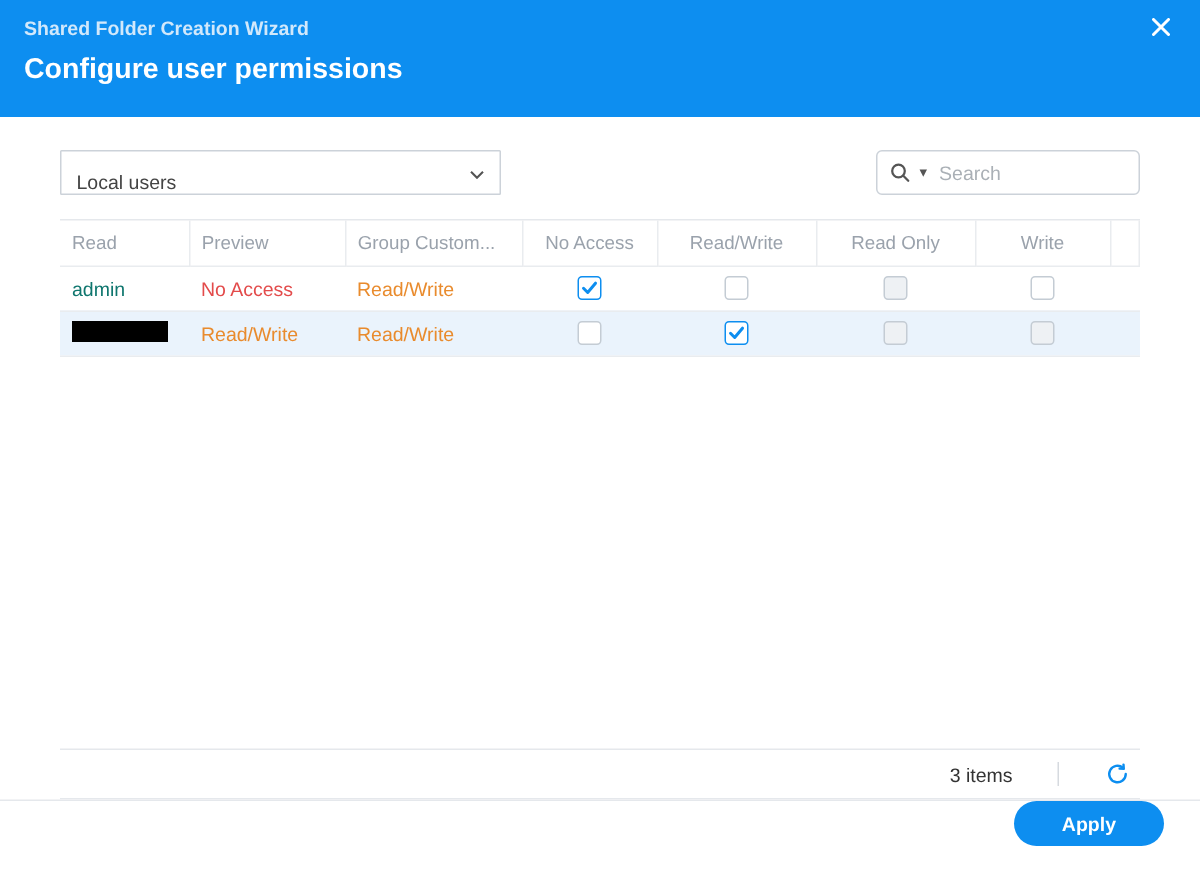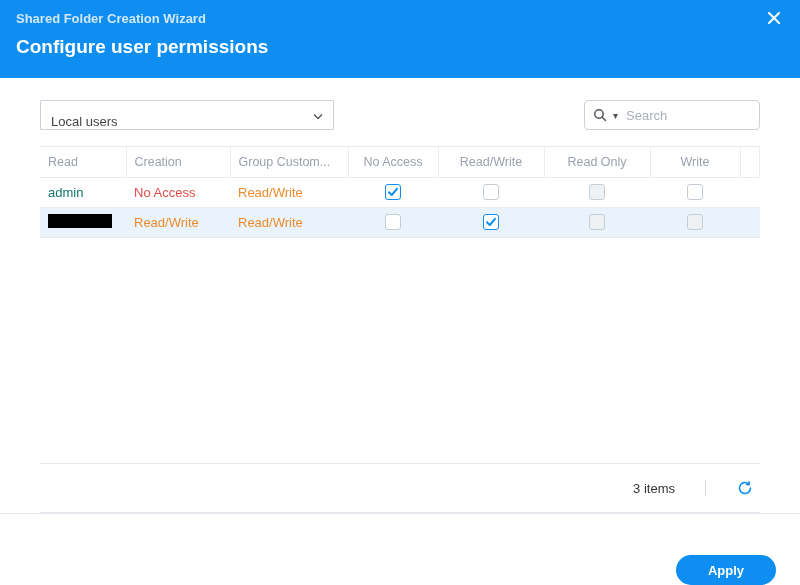--- a/index.html
+++ b/index.html
@@ -31,24 +31,24 @@
   .redacted { display: inline-block; background: #000; width: 64px; height: 14px; }
   .preview-na { color: #e34b4b; }
   .preview-rw { color: #e98b2d; }
   .grp { color: #e98b2d; }
   .grp-dash { color: #555; }
   .cb { display: inline-flex; width: 16px; height: 16px; border: 1px solid #c4ccd4; border-radius: 3px; background: #fff; align-items: center; justify-content: center; vertical-align: middle; }
   .cb.disabled { background: #eef1f4; border-color: #c4ccd4; }
   .cb.checked { border-color: #0d8ef0; }
   .cb.checked svg { display: block; }
   .cb svg { display: none; }
-  .footer-status { border-top: 1px solid #e5e8ec; border-bottom: 1px solid #e5e8ec; height: 50px; display: flex; align-items: center; justify-content: flex-end; gap: 30px; padding-right: 6px; margin-top: auto; color:#333; }
+  .footer-status { border-top: 1px solid #e5e8ec; border-bottom: 1px solid #e5e8ec; height: 34px; display: flex; align-items: center; justify-content: flex-end; gap: 30px; padding-right: 6px; margin-top: auto; color:#333; }
   .divider-v { width:1px; height:16px; background:#d6dadf; }
   .refresh { width: 18px; height: 18px; cursor: pointer; display:flex; align-items:center; justify-content:center; color:#0d8ef0; }
-  .bottom-bar { height: 72px; border-top: 1px solid #e5e8ec; display: flex; align-items: flex-end; justify-content: flex-end; padding-right: 24px; background:#fff; }
+  .bottom-bar { height: 52px; border-top: 1px solid #e5e8ec; display: flex; align-items: flex-start; justify-content: flex-end; padding-right: 24px; background:#fff; }
   .apply-btn { background: #0d8ef0; color: #fff; border: none; border-radius: 15px; height: 30px; padding: 0 32px; font-size: 13px; font-weight: 600; cursor: pointer; }
   col.c-name { width: 86px; }
   col.c-prev { width: 104px; }
   col.c-grp  { width: 118px; }
   col.c-na   { width: 90px; }
   col.c-rw   { width: 106px; }
   col.c-ro   { width: 106px; }
   col.c-cu   { width: 90px; }
   col.c-end  { width: auto; }
 </style>
@@ -98,21 +98,21 @@
             <col class="c-grp">
             <col class="c-na">
             <col class="c-rw">
             <col class="c-ro">
             <col class="c-cu">
             <col class="c-end">
         </colgroup>
         <thead>
           <tr>
             <th>Read</th>
-            <th>Creation</th>
+            <th>Preview</th>
             <th>Group Custom...</th>
             <th class="center">No Access</th>
             <th class="center">Read/Write</th>
             <th class="center">Read Only</th>
             <th class="center">Write</th>
             <th></th>
           </tr>
         </thead>
         <tbody id="tbody">
             <tr>

